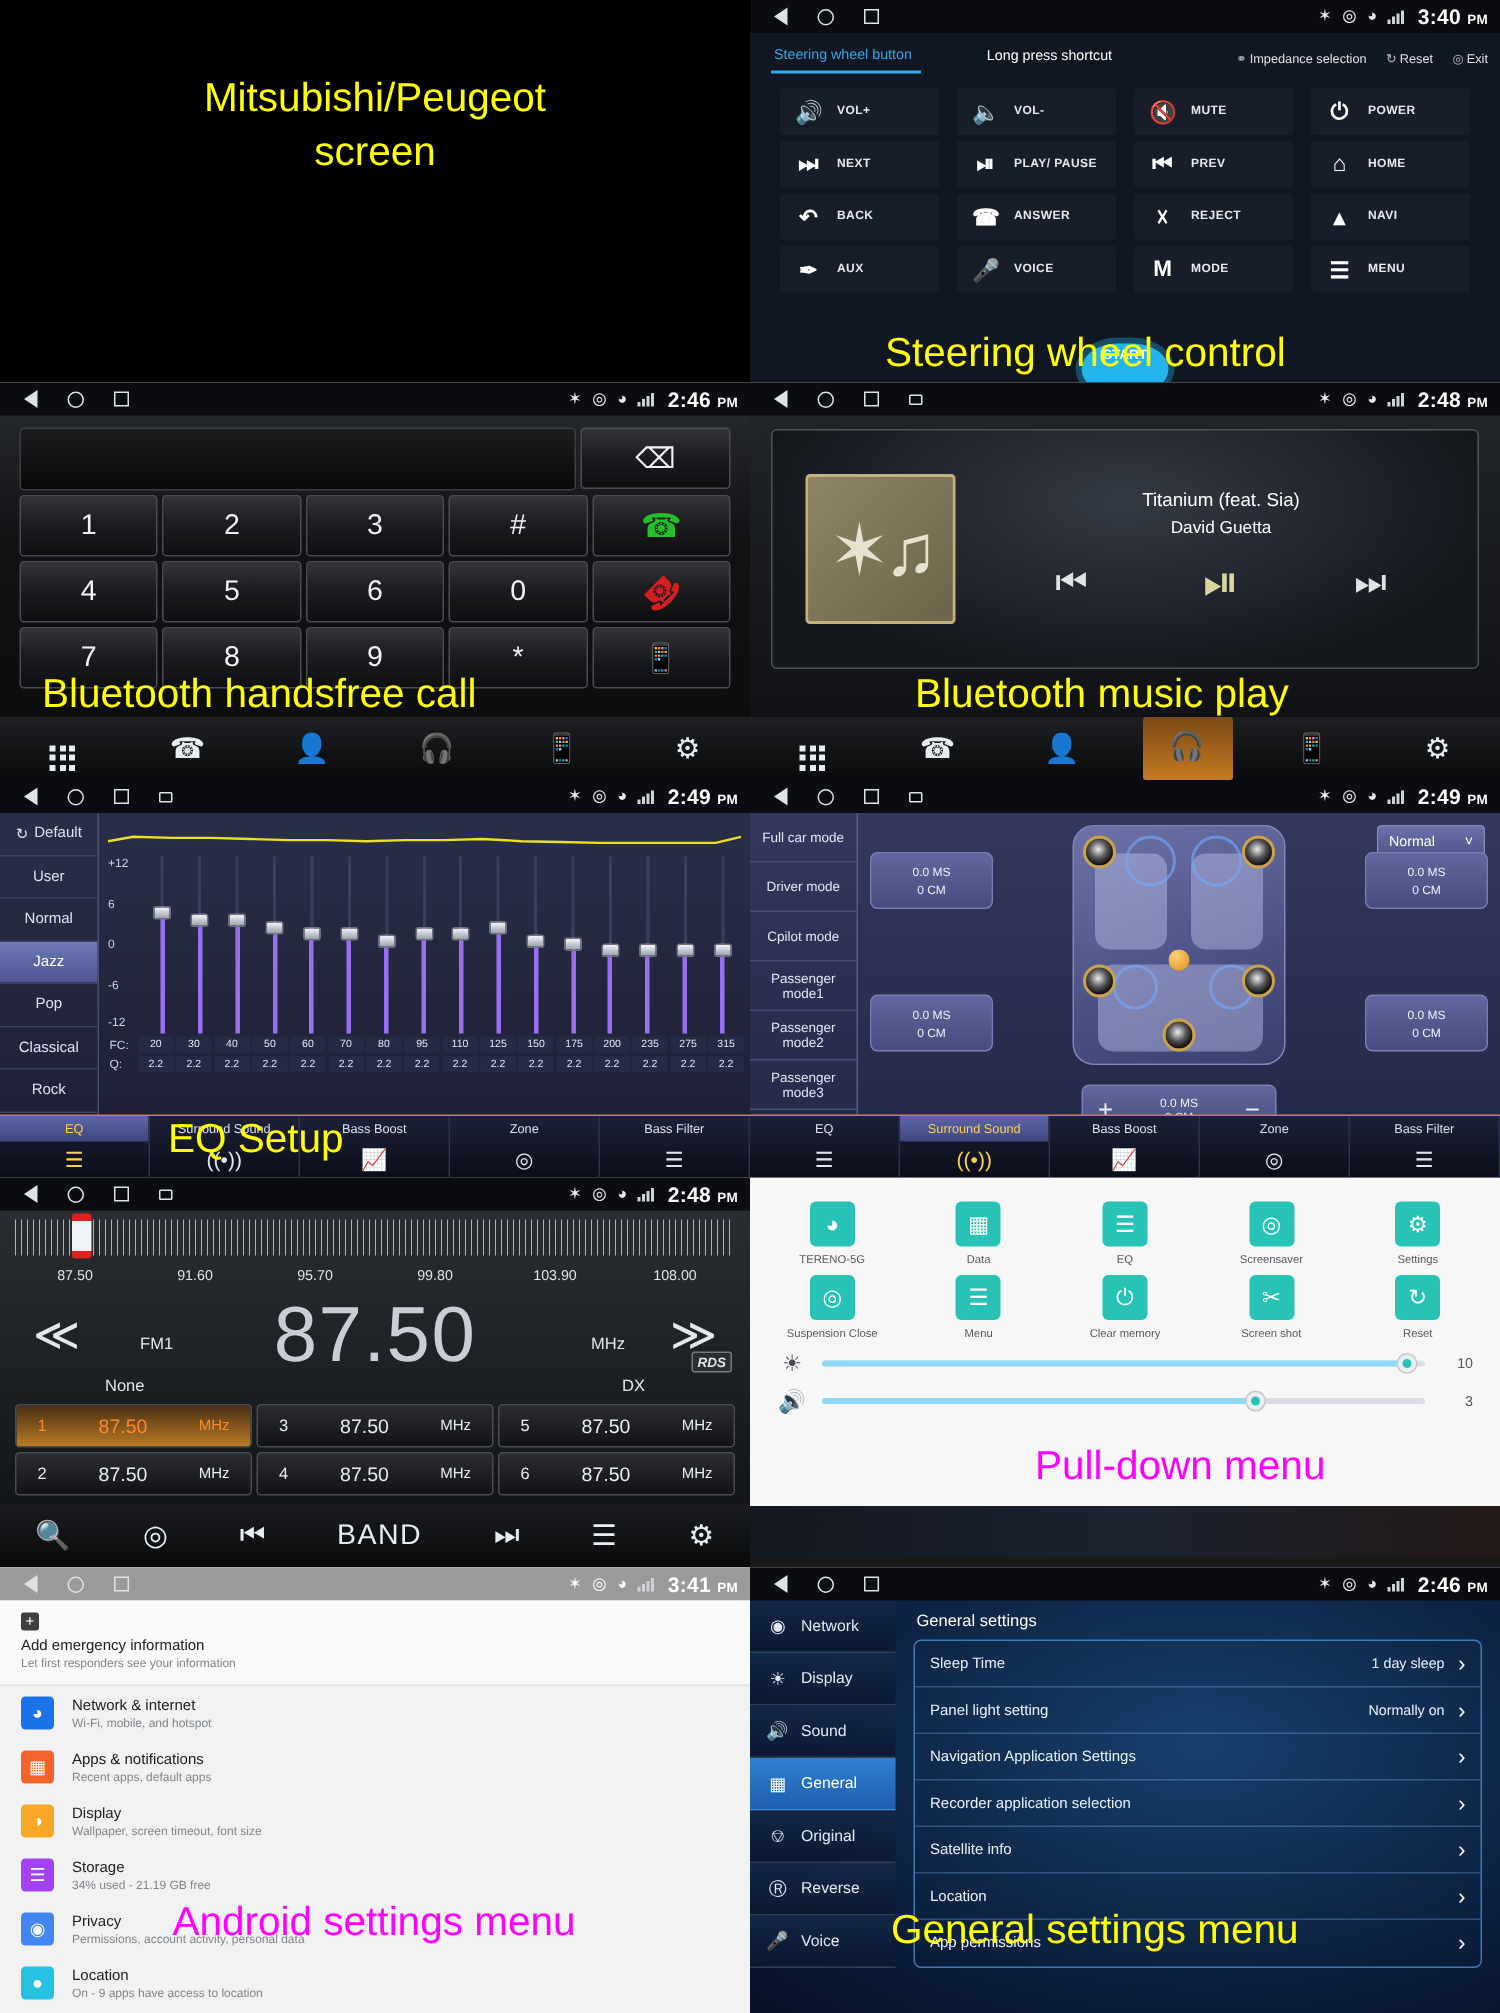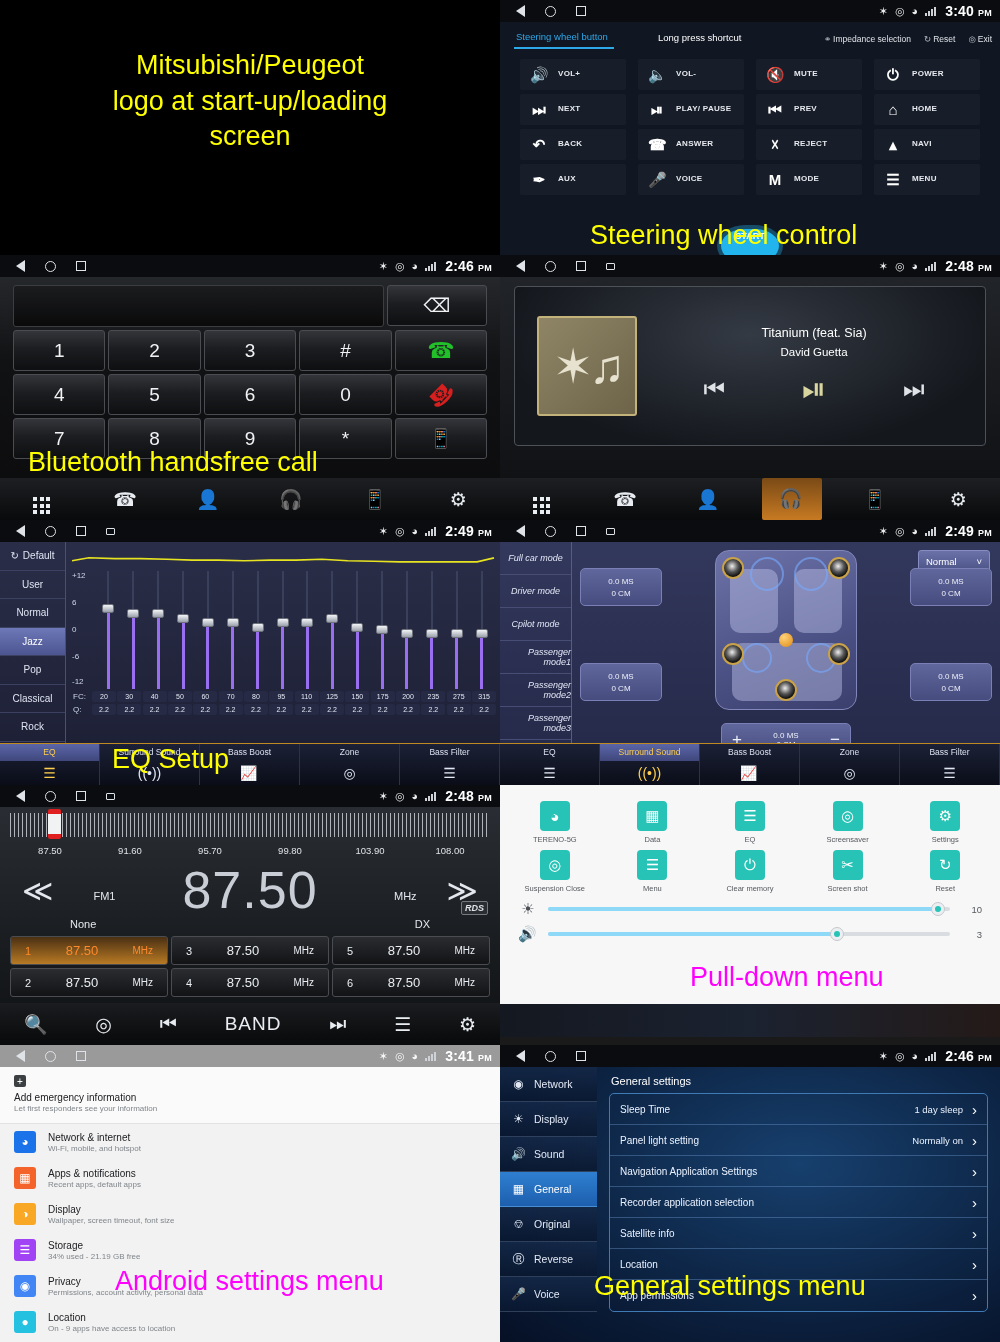--- a/index.html
+++ b/index.html
@@ -155,21 +155,21 @@
   .audiotabs .icons div { flex:1; text-align:center; font-size:14px; color:#e1e6f3; line-height:25px; border-right:1px solid #2b3150;}
   .audiotabs .icons div.act { color:#ffcf4d; }
 
   
   #p6 { left:500px; top:520px; width:500px; height:265px;
         background:linear-gradient(180deg,#343a5e,#232747); }
   #p6 .body { display:flex; height:223px; position:relative;}
   #p6 .modes { width:72px; border-right:1px solid #565c85; }
   #p6 .mode {
     min-height:33px; display:flex; align-items:center; justify-content:center;
-    text-align:right; color:#e2e6f5; font-size:9px; border-bottom:1px solid #474d75; line-height:1.15;font-style:italic;
+    text-align:center; color:#e2e6f5; font-size:9px; border-bottom:1px solid #474d75; line-height:1.15;
   }
   #p6 .stage { flex:1; position:relative; }
   #p6 .carbox {
     position:absolute; left:50%; transform:translateX(-50%); top:8px;
     width:142px; height:160px; border-radius:14px;
     background:linear-gradient(160deg,#6d73a8,#4b5184 60%,#3a3f6d);
     border:1px solid #8287bb;
   }
   #p6 .seat { position:absolute; border-radius:10px; background:rgba(190,195,235,.45); }
   #p6 .spk { position:absolute; width:22px;height:22px;border-radius:50%;
@@ -289,21 +289,20 @@
   .cap-abs { position:absolute; z-index:50; }
 </style>
 </head>
 <body>
 
 <div class="grid">
 
   <div class="cell" id="p1">
     <div class="txt">
       <div>Mitsubishi/Peugeot</div>
-      <div>logo at start-up/loading</div>
       <div>screen</div>
     </div>
   </div>
 
   <div class="cell" id="p2">
     <div class="statusbar">
       <div class="sb-nav">
         <span class="sb-tri"></span>
         <span class="sb-cir"></span>
         <span class="sb-sq"></span>
@@ -523,20 +522,21 @@
             <i></i>
             <i></i>
             <i></i>
           </span></div>
       <div class="d"><span>☎</span></div>
       <div class="d"><span>👤</span></div>
       <div class="d sel"><span>🎧</span></div>
       <div class="d"><span>📱</span></div>
       <div class="d"><span>⚙</span></div>
     </div>
+    <div class="cap-abs caption-yellow" style="left:110px; bottom:42px;">Bluetooth music play</div>
   </div>
 
   <div class="cell" id="p5">
     <div class="statusbar">
       <div class="sb-nav">
         <span class="sb-tri"></span>
         <span class="sb-cir"></span>
         <span class="sb-sq"></span>
         <span class="sb-rect"></span>
       </div>

